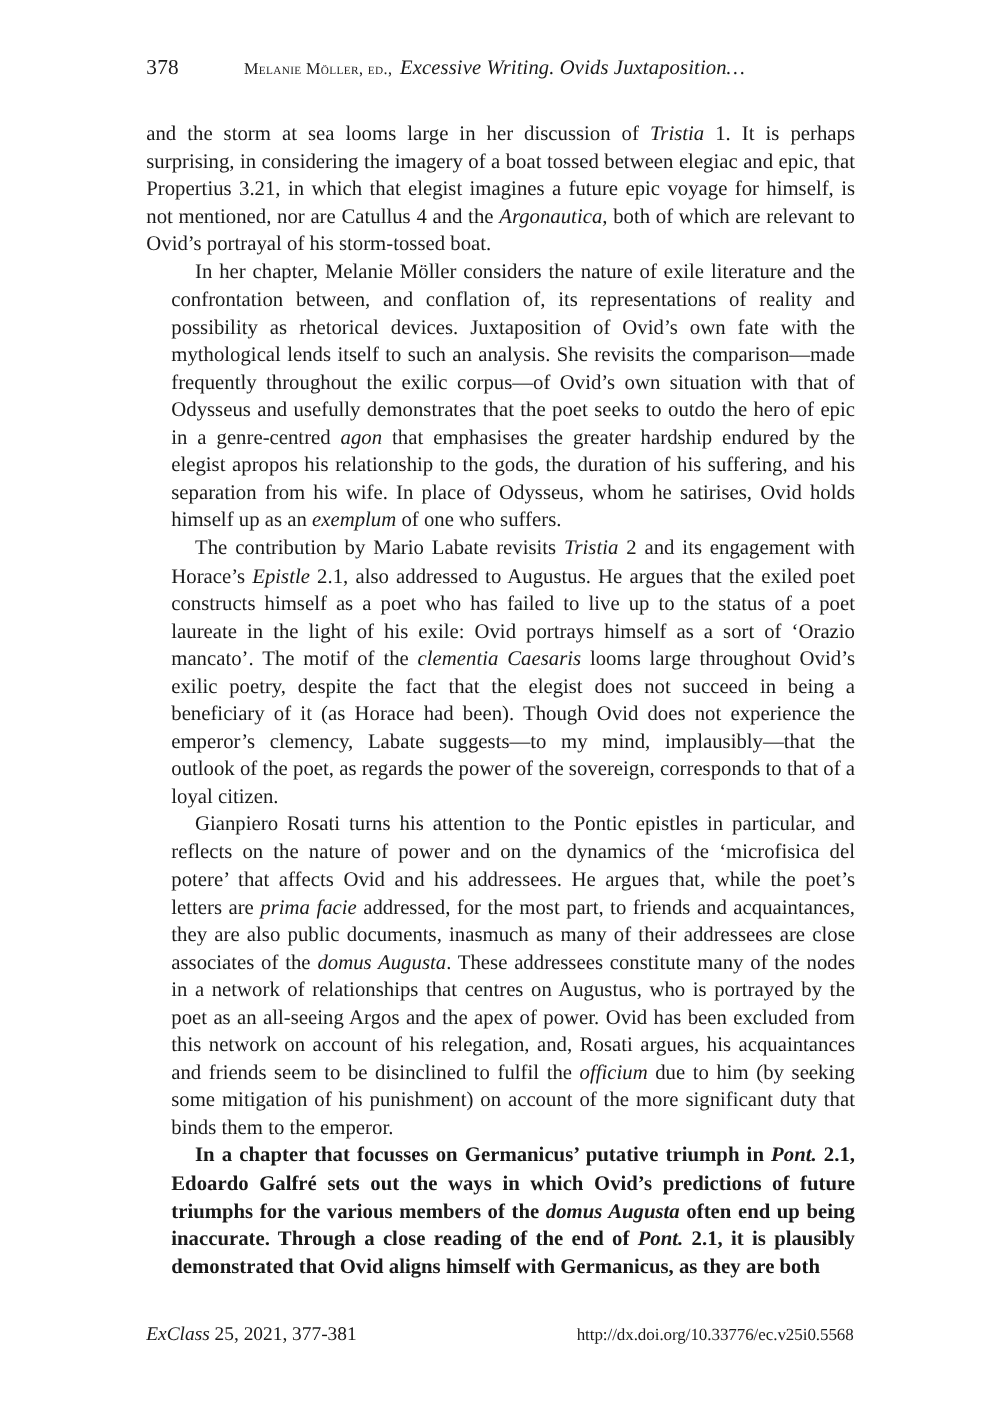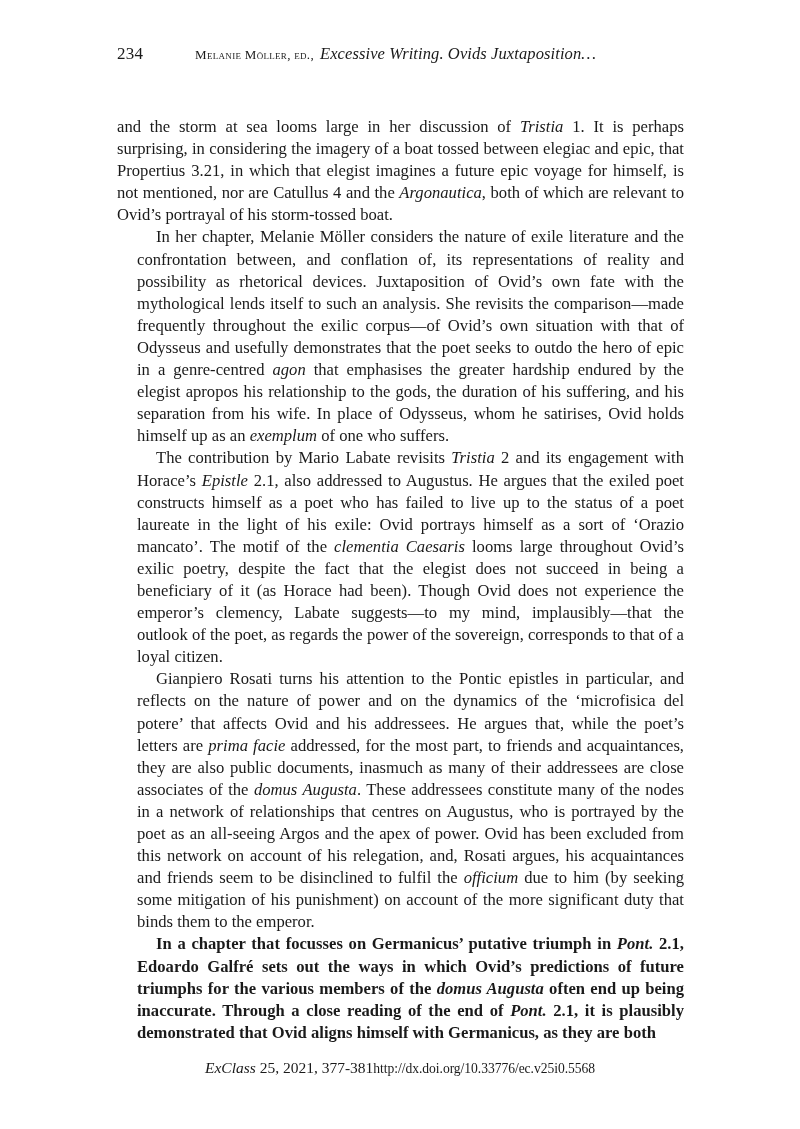--- a/index.html
+++ b/index.html
@@ -56,21 +56,21 @@
     font-style: italic;
     font-size: 16.5px;
     margin-left: 6px;
     letter-spacing: 0.1px;
   }
 
   
   .text-column {
     position: absolute;
     left: 117px;
-    top: 116px;
+    top: 96px;
     width: 567px;
   }
   p.para {
     margin: 0;
     text-align: justify;
     text-justify: inter-word;
     font-size: 16.6px;
     line-height: 22.1px;
     letter-spacing: 0.01px;
     color: #1a1a1a;
@@ -87,21 +87,21 @@
   em { font-style: italic; }
 
   
   .footer {
     position: absolute;
     left: 117px;
     top: 1059px;
     width: 566px;
     height: 24px;
     display: flex;
-    justify-content: center;
+    justify-content: space-between;
     align-items: baseline;
     white-space: nowrap;
   }
   .footer-left {
     font-size: 15.5px;
     color: #1a1a1a;
   }
   .footer-left .journal {
     font-style: italic;
   }
@@ -110,21 +110,21 @@
     color: #1a1a1a;
     letter-spacing: -0.05px;
   }
 </style>
 </head>
 <body>
 
 <div class="page">
 
   <div class="running-head">
-    <span class="folio">234</span>
+    <span class="folio">378</span>
     <span class="head-text">
       <span class="smallcaps">Melanie Möller, ed.,</span><span class="head-title">Excessive Writing. Ovids Juxtaposition…</span>
     </span>
   </div>
 
   <div class="text-column" id="body-column">
       <p class="para"><span>and the storm at sea looms large in her discussion of </span><em>Tristia</em><span> 1. It is perhaps surprising, in considering the imagery of a boat tossed between elegiac and epic, that Propertius 3.21, in which that elegist imagines a future epic voyage for himself, is not mentioned, nor are Catullus 4 and the </span><em>Argonautica</em><span>, both of which are relevant to Ovid’s portrayal of his storm-tossed boat.</span></p>
       <p class="para indent"><span>In her chapter, Melanie Möller considers the nature of exile literature and the confrontation between, and conflation of, its representations of reality and possibility as rhetorical devices. Juxtaposition of Ovid’s own fate with the mythological lends itself to such an analysis. She revisits the comparison—made frequently throughout the exilic corpus—of Ovid’s own situation with that of Odysseus and usefully demonstrates that the poet seeks to outdo the hero of epic in a genre-centred </span><em>agon</em><span> that emphasises the greater hardship endured by the elegist apropos his relationship to the gods, the duration of his suffering, and his separation from his wife. In place of Odysseus, whom he satirises, Ovid holds himself up as an </span><em>exemplum</em><span> of one who suffers.</span></p>
       <p class="para indent"><span>The contribution by Mario Labate revisits </span><em>Tristia</em><span> 2 and its engagement with Horace’s </span><em>Epistle</em><span> 2.1, also addressed to Augustus. He argues that the exiled poet constructs himself as a poet who has failed to live up to the status of a poet laureate in the light of his exile: Ovid portrays himself as a sort of ‘Orazio mancato’. The motif of the </span><em>clementia Caesaris</em><span> looms large throughout Ovid’s exilic poetry, despite the fact that the elegist does not succeed in being a beneficiary of it (as Horace had been). Though Ovid does not experience the emperor’s clemency, Labate suggests—to my mind, implausibly—that the outlook of the poet, as regards the power of the sovereign, corresponds to that of a loyal citizen.</span></p>
       <p class="para indent"><span>Gianpiero Rosati turns his attention to the Pontic epistles in particular, and reflects on the nature of power and on the dynamics of the ‘microfisica del potere’ that affects Ovid and his addressees. He argues that, while the poet’s letters are </span><em>prima facie</em><span> addressed, for the most part, to friends and acquaintances, they are also public documents, inasmuch as many of their addressees are close associates of the </span><em>domus Augusta</em><span>. These addressees constitute many of the nodes in a network of relationships that centres on Augustus, who is portrayed by the poet as an all-seeing Argos and the apex of power. Ovid has been excluded from this network on account of his relegation, and, Rosati argues, his acquaintances and friends seem to be disinclined to fulfil the </span><em>officium</em><span> due to him (by seeking some mitigation of his punishment) on account of the more significant duty that binds them to the emperor.</span></p>

